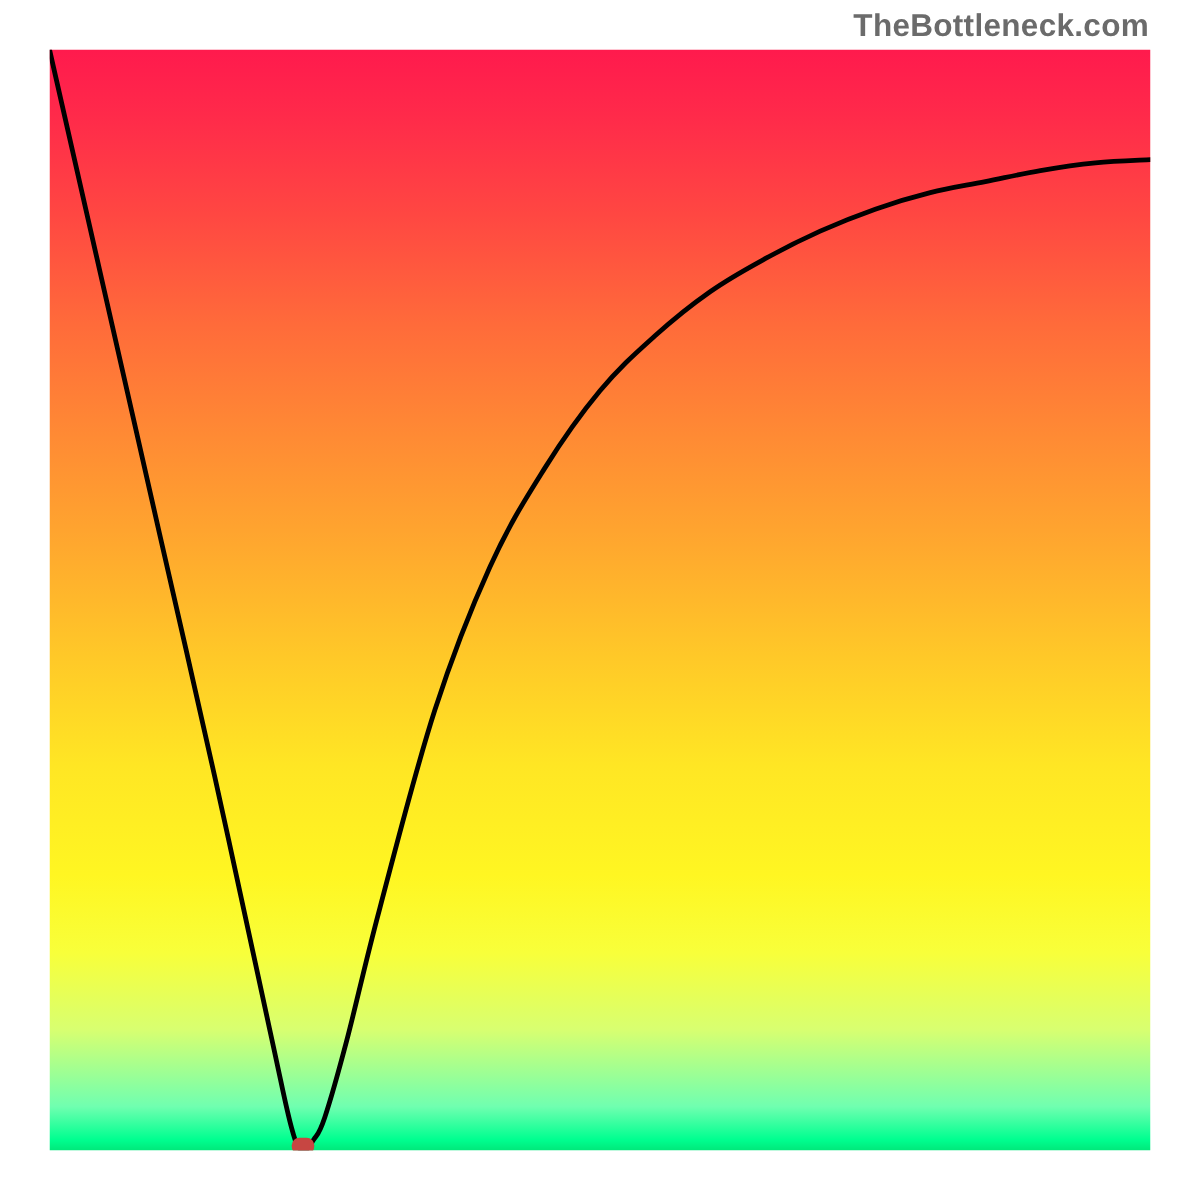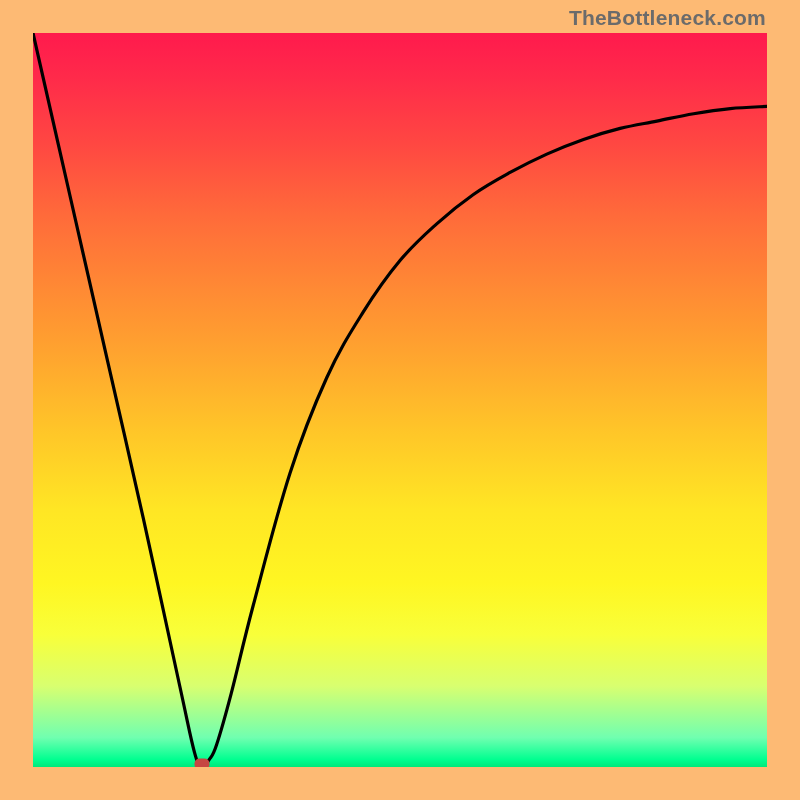--- a/index.html
+++ b/index.html
@@ -9,21 +9,21 @@
     height: 800px;
     background: #000;
     overflow: hidden;
   }
   .frame {
     position: absolute;
     left: 0;
     top: 0;
     width: 800px;
     height: 800px;
-    background: #fdba74;
+    background: #ffffff;
   }
   .plot-area {
     position: absolute;
     left: 33px;
     top: 33px;
     width: 734px;
     height: 734px;
     overflow: hidden;
   }
   .gradient {

